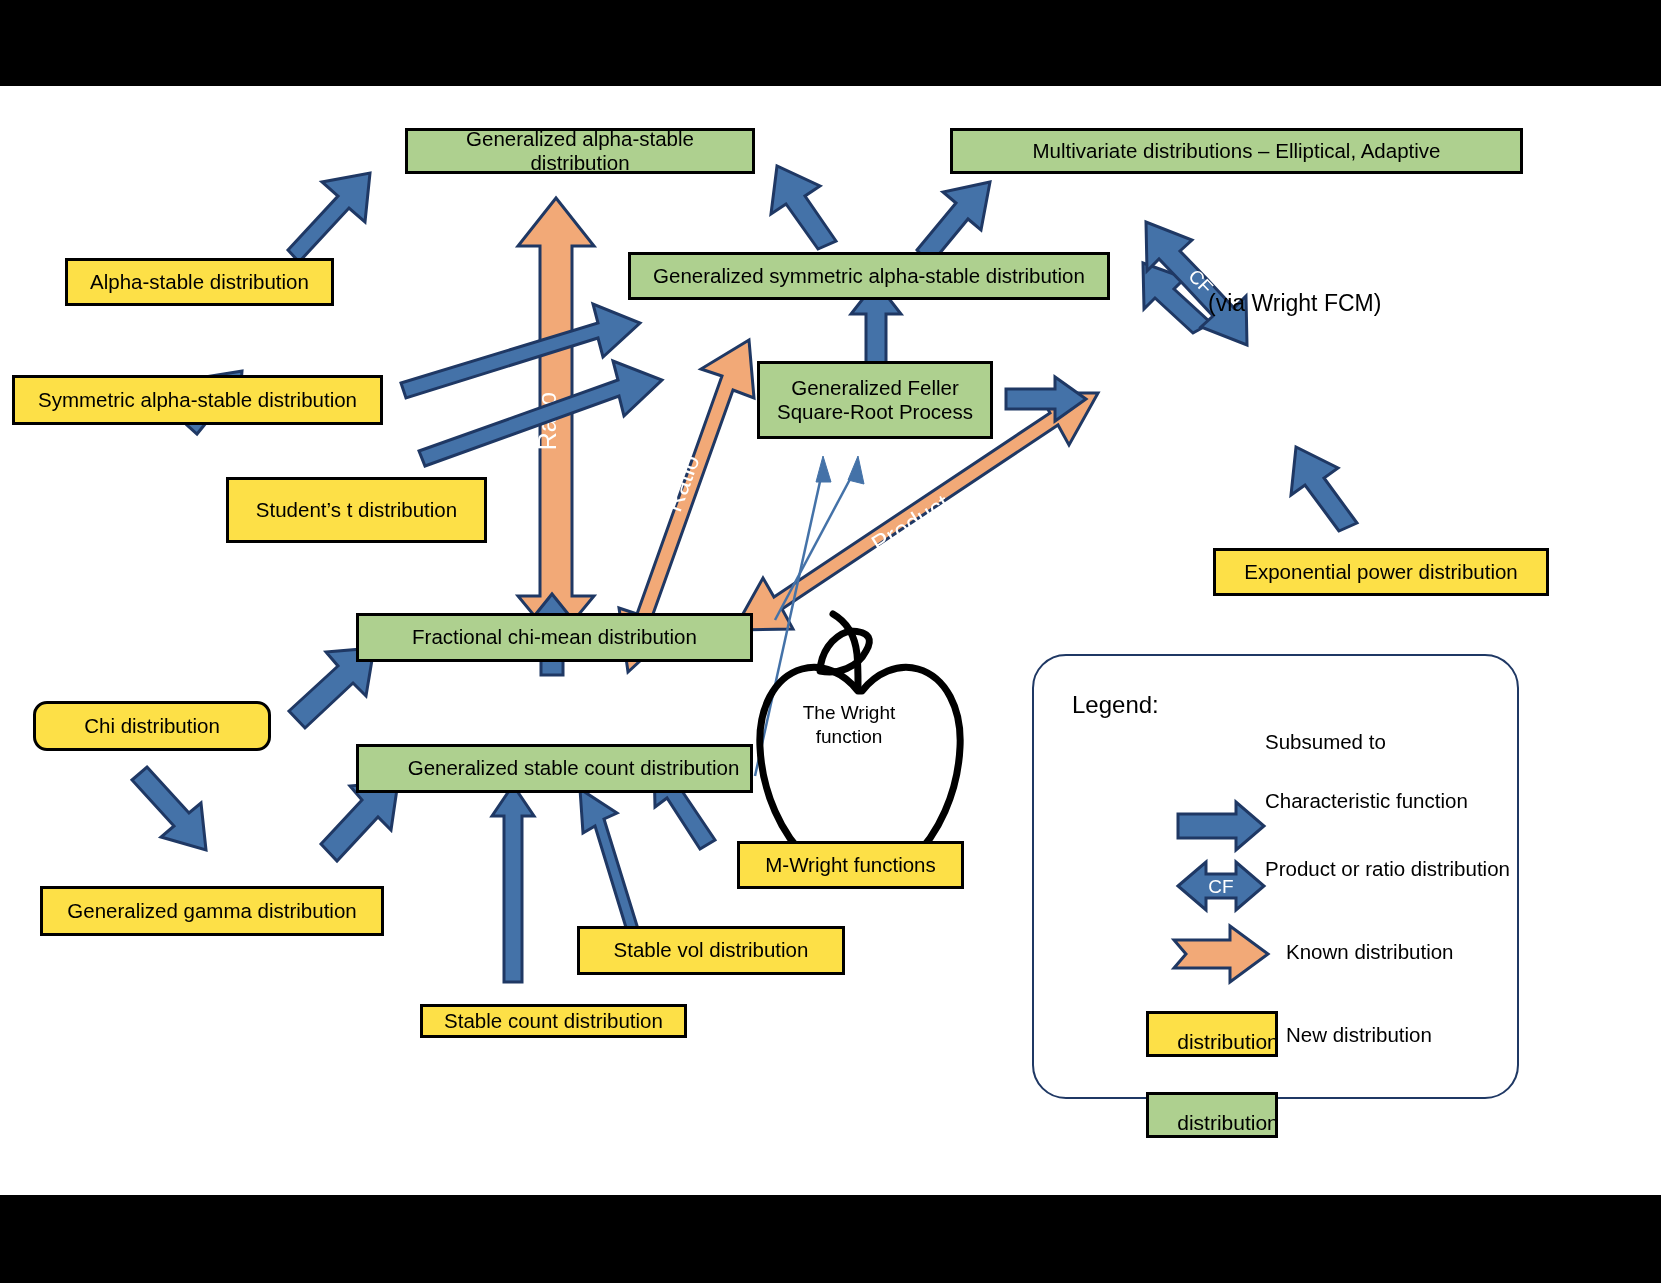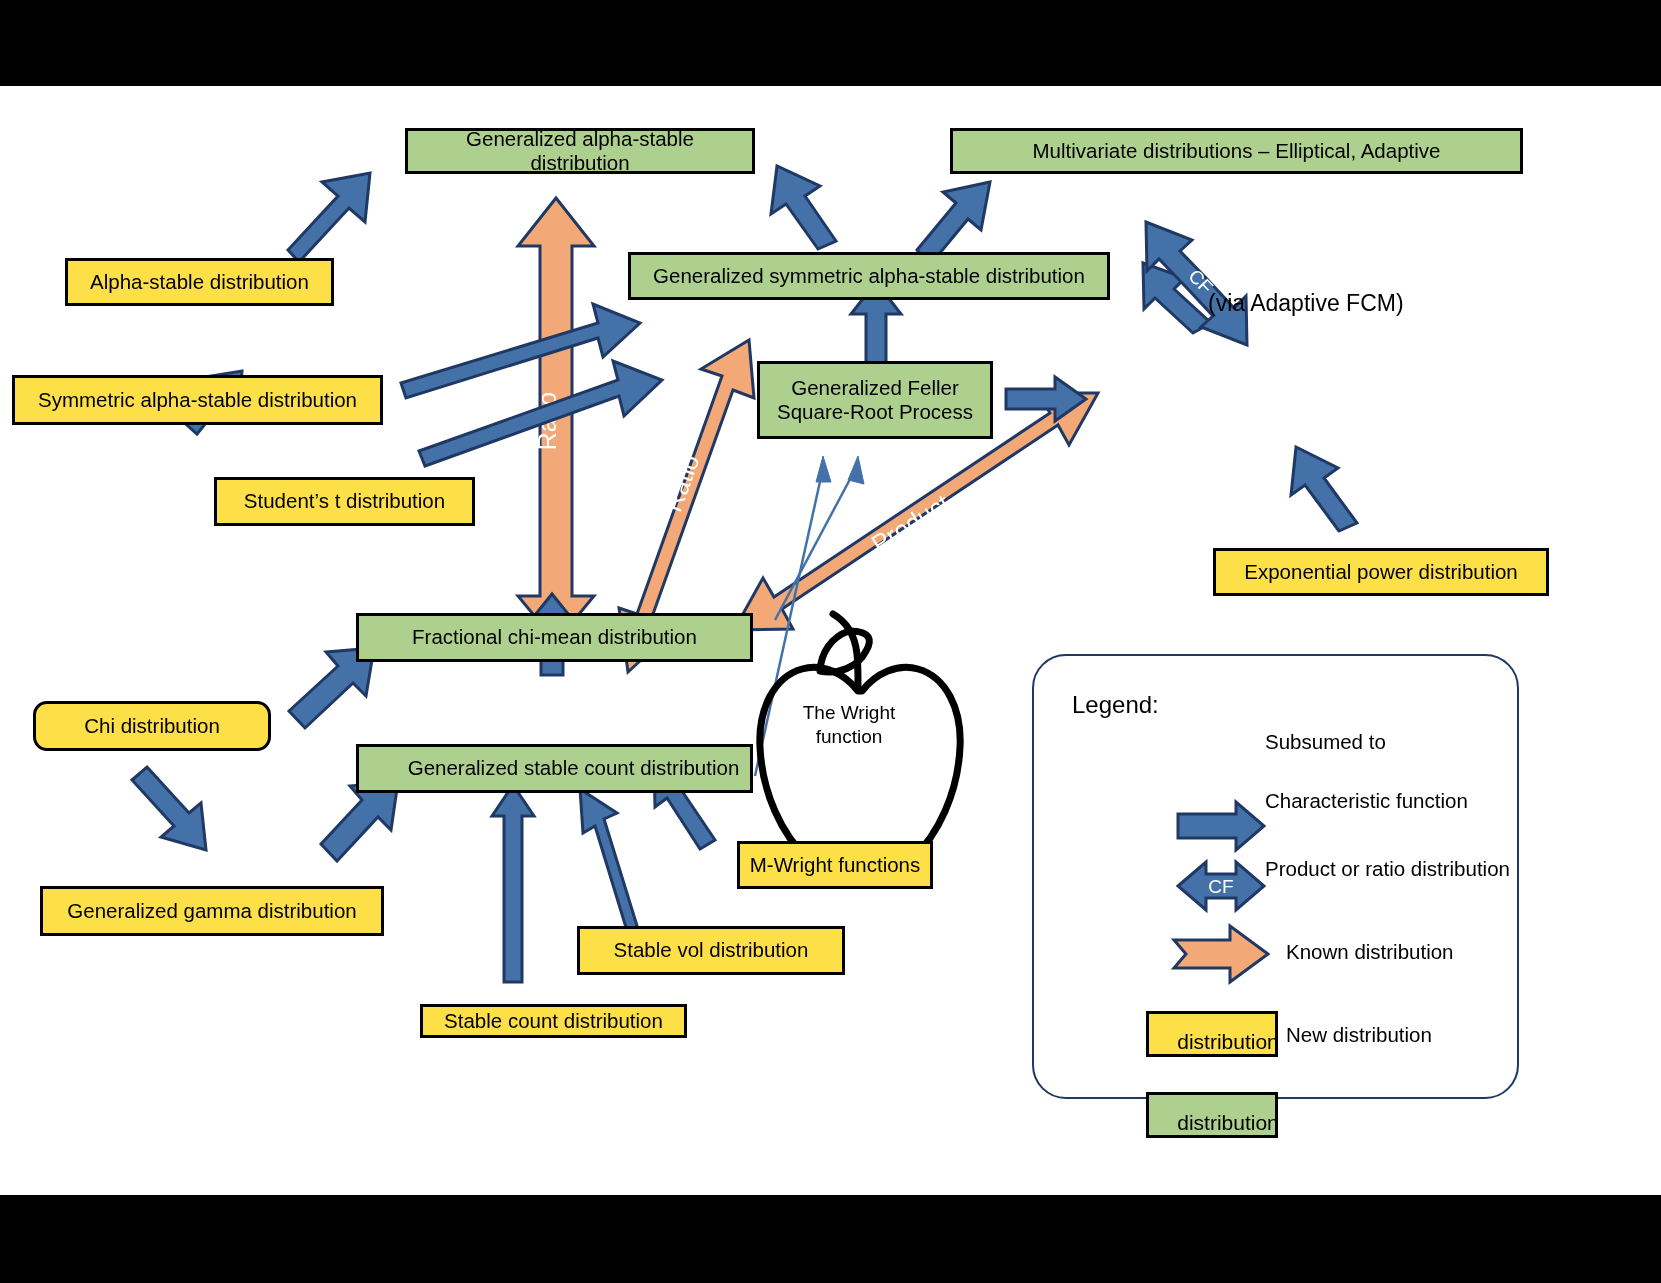--- a/index.html
+++ b/index.html
@@ -159,21 +159,21 @@
     </div>
 
     <div class="nodebox new" style="left:628px;top:166px;width:482px;height:48px;">
       <span>Generalized symmetric alpha-stable distribution</span>
     </div>
 
     <div class="nodebox known" style="left:12px;top:289px;width:371px;height:50px;">
       <span>Symmetric alpha-stable distribution</span>
     </div>
 
-    <div class="nodebox known" style="left:214px;top:391px;width:261px;height:49px;">
+    <div class="nodebox known" style="left:226px;top:391px;width:261px;height:66px;">
       <span>Student’s t distribution</span>
     </div>
 
     <div class="nodebox new" style="left:757px;top:275px;width:236px;height:78px;flex-direction:column;">
       <span>Generalized Feller</span>
       <span>Square-Root Process</span>
     </div>
 
 
     <div class="nodebox known" style="left:1213px;top:462px;width:336px;height:48px;">
@@ -189,33 +189,33 @@
     </div>
 
     <div class="nodebox new" style="left:356px;top:658px;width:397px;height:49px;padding-left:46px;">
       <span>Generalized stable count distribution</span>
     </div>
 
     <div class="nodebox known" style="left:40px;top:800px;width:344px;height:50px;">
       <span>Generalized gamma distribution</span>
     </div>
 
-    <div class="nodebox known" style="left:737px;top:755px;width:196px;height:48px;">
+    <div class="nodebox known" style="left:737px;top:755px;width:227px;height:48px;">
       <span>M-Wright functions</span>
     </div>
 
     <div class="nodebox known" style="left:577px;top:840px;width:268px;height:49px;">
       <span>Stable vol distribution</span>
     </div>
 
     <div class="nodebox known" style="left:420px;top:918px;width:267px;height:34px;">
       <span>Stable count distribution</span>
     </div>
 
-    <div class="freetext" style="left:1208px;top:204px;">(via Adaptive FCM)</div>
+    <div class="freetext" style="left:1208px;top:204px;">(via Wright FCM)</div>
 
     <div class="applelabel" style="left:779px;top:615px;">
       <div>The Wright</div>
       <div>function</div>
     </div>
 
     <div class="legendbox" style="left:1032px;top:568px;width:487px;height:445px;">
     </div>
 
     <div class="legendtitle" style="left:1072px;top:605px;">Legend:</div>

